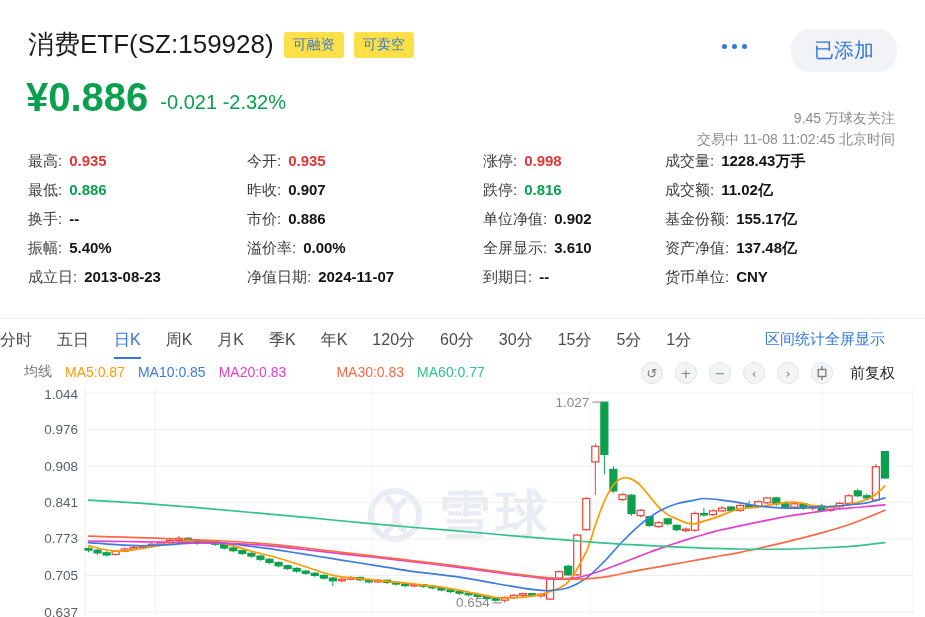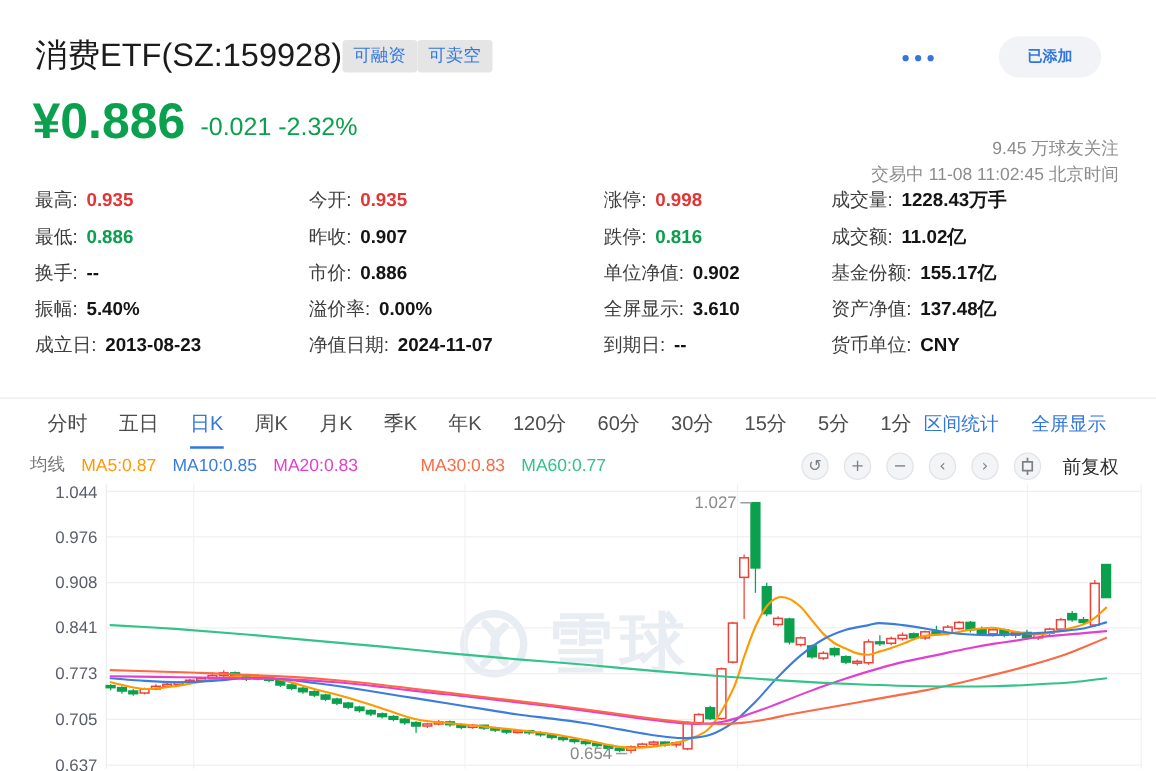--- a/index.html
+++ b/index.html
@@ -2,44 +2,44 @@
 <html><head>
 <meta charset="utf-8">
 <style>
   html,body{margin:0;padding:0;background:#fff;}
   body{font-family:"Liberation Sans","DejaVu Sans",sans-serif;color:#222;}
   .page{position:relative;width:925px;height:617px;overflow:hidden;background:#fff;}
 
   
   .title-row{position:absolute;left:28px;top:27px;display:flex;align-items:center;}
   .title{font-size:26px;color:#1b1b1b;}
-  .badge{margin-left:0;font-size:14px;color:#3377dd;background:#e5e5e5;padding:4px 9px;border-radius:3px;}
+  .badge{margin-left:10px;font-size:14px;color:#3377dd;background:#fde047;padding:4px 9px;border-radius:3px;}
   .more{position:absolute;top:44px;right:178px;display:flex;gap:5px;cursor:pointer;}
   .more i{width:5px;height:5px;border-radius:50%;background:#3377dd;}
-  .added{position:absolute;top:29px;right:44px;background:#f1f3f7;color:#3377dd;font-weight:bold;font-size:12px;padding:8px 23px;border-radius:19px;cursor:pointer;}
+  .added{position:absolute;top:29px;right:28px;background:#f1f3f7;color:#3377dd;font-weight:normal;font-size:20px;padding:8px 23px;border-radius:19px;cursor:pointer;}
   .price-row{position:absolute;left:26px;top:74px;display:flex;align-items:flex-end;}
   .price{font-size:40px;font-weight:bold;color:#0aa04e;line-height:46px;}
   .change{font-size:20px;color:#0aa04e;margin-left:12px;padding-bottom:6px;}
   .follow{position:absolute;top:108px;right:30px;text-align:right;font-size:14px;color:#8c8c8c;line-height:21px;}
 
   
   .stats{position:absolute;left:28px;top:146px;display:grid;grid-template-columns:219px 236px 182px auto;}
   .stat-row{height:29px;line-height:29px;font-size:15px;white-space:nowrap;}
   .stat-label{color:#3d3d3d;margin-right:7px;}
   .stat-value{font-weight:bold;color:#141414;}
   .stat-value.r{color:#e23535;}
   .stat-value.g{color:#0aa04e;}
 
   
   .tabbar{position:absolute;left:0;top:318px;width:925px;height:40px;border-top:1px solid #ececec;display:flex;align-items:center;font-size:16px;background:#fff;}
-  .tabs{display:flex;gap:25px;padding-left:38px;color:#4c4c4c;}
+  .tabs{display:flex;gap:25px;color:#4c4c4c;}
   .tab{cursor:pointer;height:39px;line-height:39px;position:relative;}
   .tab.active{color:#3377dd;}
   .tab.active::after{content:"";position:absolute;left:0;right:0;bottom:0;height:2px;background:#3377dd;}
-  .tabbar-links{margin-left:auto;display:flex;gap:26px;padding-right:40px;color:#3377dd;font-size:15px;}
+  .tabbar-links{margin-left:auto;display:flex;padding-right:40px;color:#3377dd;font-size:15px;}
   .tabbar-links span{cursor:pointer;}
 
   
   .ma-row{position:absolute;left:24px;top:363px;display:flex;gap:13px;font-size:14px;align-items:center;white-space:nowrap;}
   .ma-label{color:#777;}
   .controls{position:absolute;top:362px;right:30px;display:flex;gap:12px;align-items:center;}
   .ctrl{width:22px;height:22px;border-radius:50%;background:#f3f4f6;border:1px solid #e2e3e7;color:#7d8085;display:flex;align-items:center;justify-content:center;font-size:13px;cursor:pointer;font-family:"DejaVu Sans",sans-serif;box-sizing:border-box;}
   .adjust{font-size:15px;color:#2b2b2b;margin-left:5px;cursor:pointer;}
 
   

